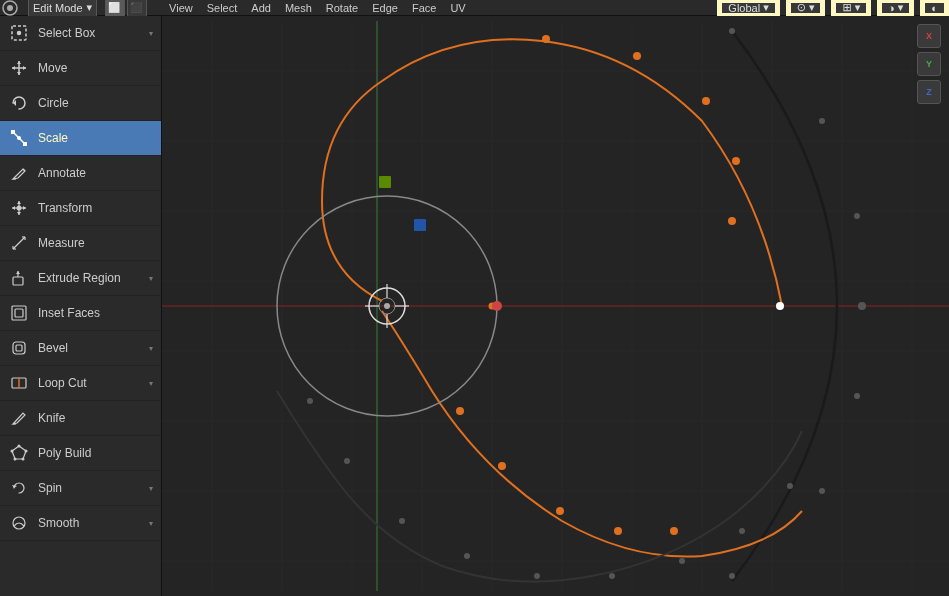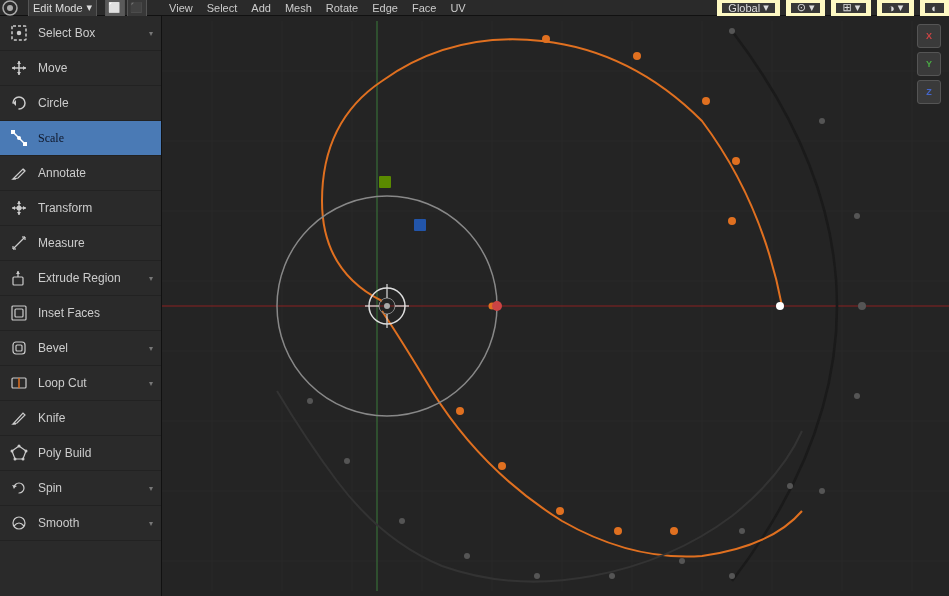--- a/index.html
+++ b/index.html
@@ -124,22 +124,21 @@
       padding: 6px 8px;
       gap: 8px;
       cursor: pointer;
       color: #ccc;
       font-size: 12px;
       border-bottom: 1px solid #222;
       min-height: 35px;
     }
     .tool-item.active {
       background: #4a7ab5;
-      color: #0f172a;
-      font-family: Liberation Serif, serif;
+      color: #fef9c3;
     }
     .tool-icon {
       width: 22px;
       height: 22px;
       display: flex;
       align-items: center;
       justify-content: center;
       flex-shrink: 0;
     }
     .tool-icon svg {

